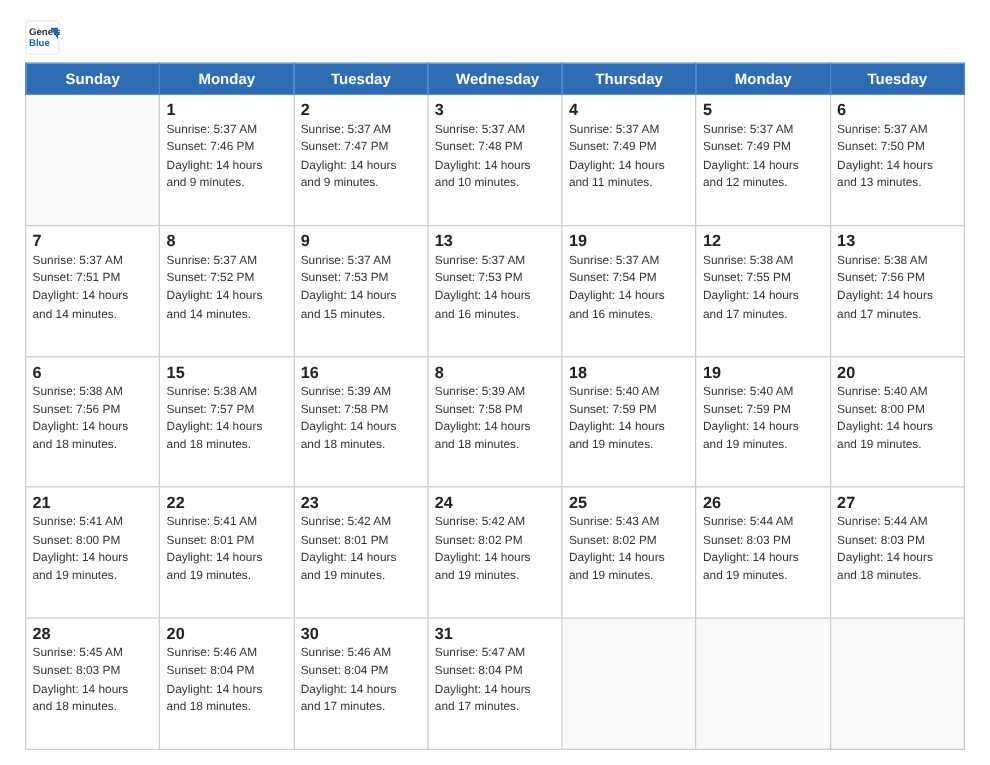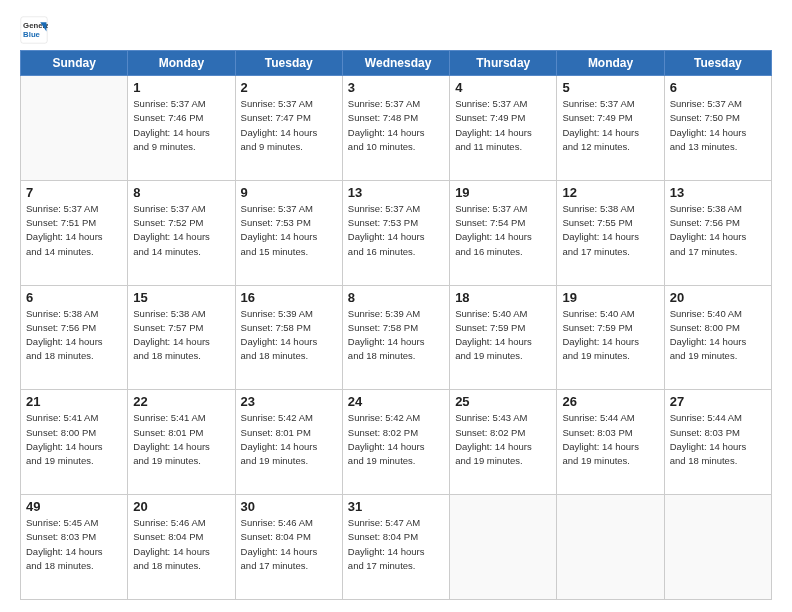--- a/index.html
+++ b/index.html
@@ -242,21 +242,21 @@
             <span class="day-num">26</span>
             <div class="day-info">Sunrise: 5:44 AM<br>Sunset: 8:03 PM<br>Daylight: 14 hours<br>and 19 minutes.</div>
           </td>
           <td>
             <span class="day-num">27</span>
             <div class="day-info">Sunrise: 5:44 AM<br>Sunset: 8:03 PM<br>Daylight: 14 hours<br>and 18 minutes.</div>
           </td>
         </tr>
         <tr>
           <td>
-            <span class="day-num">49</span>
+            <span class="day-num">28</span>
             <div class="day-info">Sunrise: 5:45 AM<br>Sunset: 8:03 PM<br>Daylight: 14 hours<br>and 18 minutes.</div>
           </td>
           <td>
             <span class="day-num">20</span>
             <div class="day-info">Sunrise: 5:46 AM<br>Sunset: 8:04 PM<br>Daylight: 14 hours<br>and 18 minutes.</div>
           </td>
           <td>
             <span class="day-num">30</span>
             <div class="day-info">Sunrise: 5:46 AM<br>Sunset: 8:04 PM<br>Daylight: 14 hours<br>and 17 minutes.</div>
           </td>

